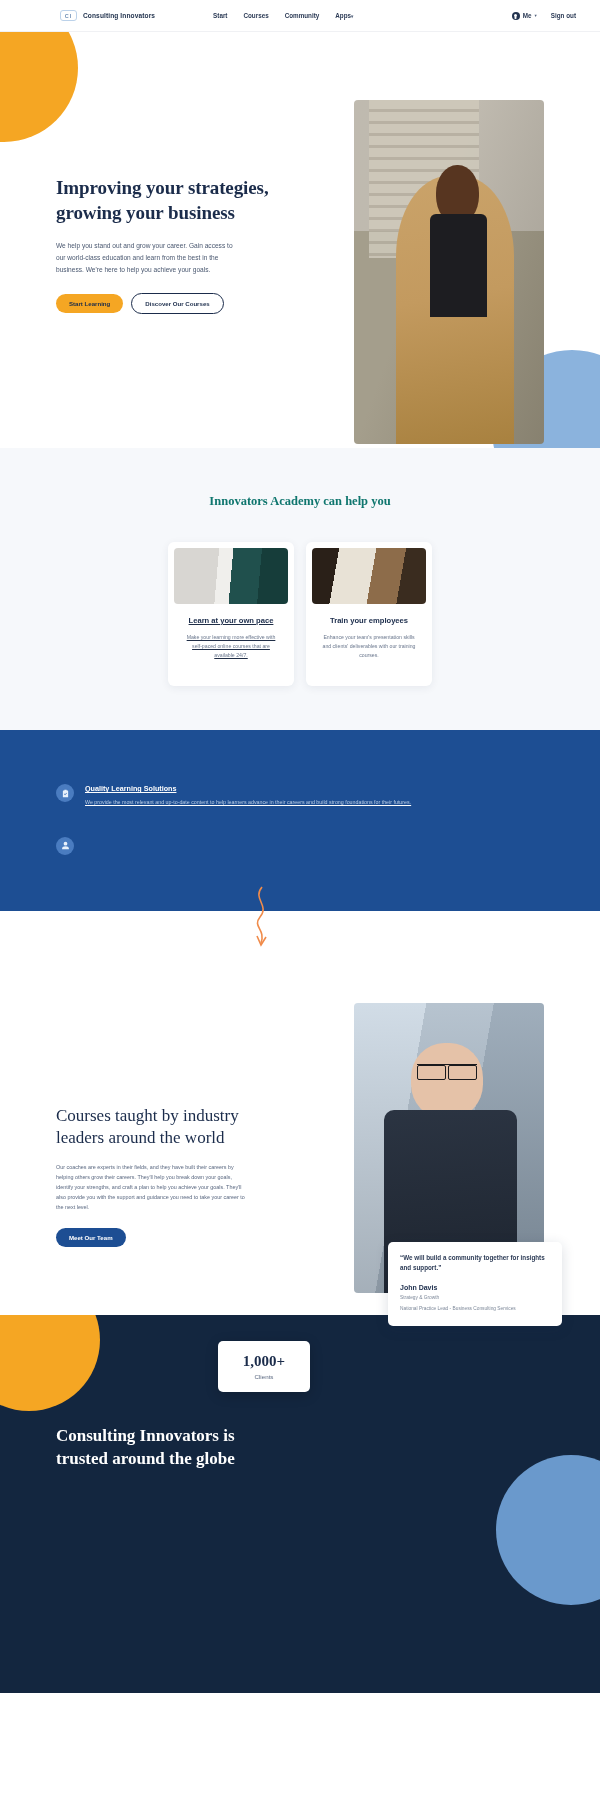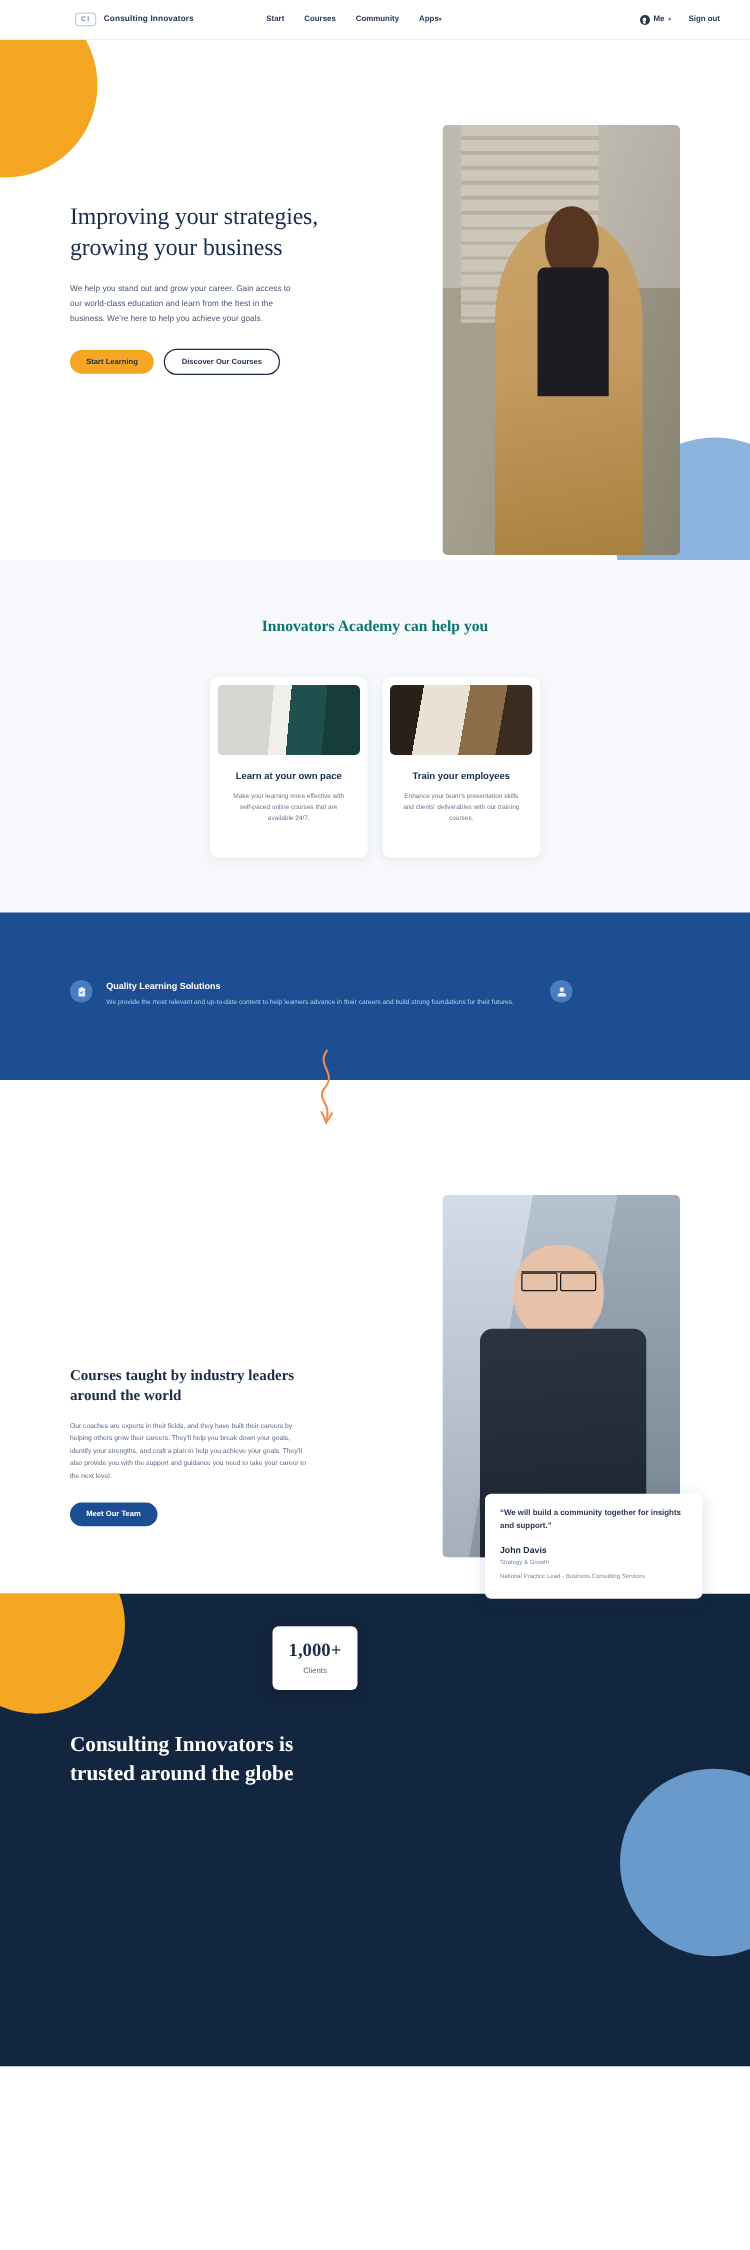--- a/index.html
+++ b/index.html
@@ -55,22 +55,23 @@
     background: #f5a623; border-radius: 50%;
   }
   .blob-blue {
     position: absolute; right: -52px; bottom: -62px; width: 160px; height: 160px;
     background: #8bb3dd; border-radius: 50%;
   }
   .hero-inner { position: relative; z-index: 5; display: flex; padding: 0 56px; height: 100%; }
   .hero-copy { width: 232px; padding-top: 130px; }
   .hero-title {
     font-family: "Liberation Serif", serif;
-    font-size: 19px; line-height: 1.31; font-weight: 400; color: #1b2c4b;
+    font-size: 19px; line-height: 1.31; font-weight: 700; color: #1b2c4b;
     letter-spacing: -.1px;
+    margin-top: 14px;
   }
   .hero-text {
     margin-top: 14px; font-size: 6.6px; line-height: 1.82; color: #4a5870; width: 186px;
   }
   .hero-btns { margin-top: 17px; display: flex; gap: 8px; align-items: center; }
   .btn {
     border: none; border-radius: 999px; font-size: 6.1px; font-weight: 700;
     padding: 6px 13px; cursor: pointer; white-space: nowrap; font-family: inherit;
   }
   .btn-primary { background: #f5a623; color: #1b2c4b; }
@@ -111,64 +112,64 @@
   .academy { background: #f6f8fb; padding: 46px 0 44px; }
   .sec-title {
     font-family: "Liberation Serif", serif;
     font-size: 12.5px; font-weight: 700; text-align: center; color: #0f766e;
   }
   .cards { display: flex; gap: 12px; justify-content: center; margin-top: 33px; }
   .card {
     width: 126px; background: #fff; border-radius: 6px; padding: 6px 6px 16px;
     box-shadow: 0 2px 9px rgba(27,44,75,.07);
   }
-  .card.tall { padding-bottom: 26px; }
+  .card.tall { padding-bottom: 26px; text-decoration: underline; }
   .card-img { height: 56px; border-radius: 4px; overflow: hidden; }
   .ph-c1 { background: linear-gradient(120deg,#e4e0db 0 52%,#8a3a3f 52% 66%,#ded9d2 66% 78%,#2b2b30 78% 100%); }
   .ph-c2 { background: linear-gradient(95deg,#d8d6d2 0 38%,#f0efec 38% 50%,#20504d 50% 74%,#163d3a 74% 100%); }
   .ph-c3 { background: linear-gradient(100deg,#2a2018 0 22%,#e8e2d6 22% 52%,#8d6c4a 52% 76%,#3a2c1f 76% 100%); }
   .card-title {
     margin-top: 12px; font-size: 7.6px; font-weight: 700; text-align: center; color: #1b2c4b;
   }
   .card-text {
     margin-top: 8px; font-size: 5.2px; line-height: 1.75; text-align: center;
     color: #6a778d; padding: 0 9px;
   }
 
   
   .why {
     background: #1d4e93; color: #fff; padding: 50px 56px 56px;
     display: flex; gap: 24px; position: relative;
   }
   .why-left { width: 196px; padding-top: 54px; }
   .why-title { font-family: "Liberation Serif", serif; font-size: 12.5px; font-weight: 700; }
   .why-text { margin-top: 11px; font-size: 5.4px; line-height: 1.92; color: #c5d6ec; }
-  .why-right { flex: 1; display: flex; flex-direction: row; gap: 29px; padding-top: 4px; }
+  .why-right { flex: 1; display: flex; flex-direction: column; gap: 29px; padding-top: 4px; text-decoration: underline; }
   .feature { display: flex; gap: 11px; }
   .feature-ico {
     width: 18px; height: 18px; border-radius: 50%; background: #4a7cc0; flex: 0 0 18px;
     display: flex; align-items: center; justify-content: center;
   }
   .feature-ico svg { width: 9px; height: 9px; fill: #e8f1fb; }
   .feature-title { font-size: 7.2px; font-weight: 700; color: #fff; }
   .feature-text { margin-top: 5px; font-size: 5.3px; line-height: 1.78; color: #b9cde6; }
 
   
   .squiggle { position: relative; height: 44px; background: #fff; }
   .squiggle svg { position: absolute; left: 246px; top: -26px; }
 
   
   .courses {
     position: relative; background: #fff; padding: 10px 56px 54px;
     display: flex; min-height: 360px;
   }
   .courses-copy { width: 214px; padding-top: 140px; }
   .courses-title {
-    font-family: "Liberation Serif", serif; font-size: 12px; line-height: 1.34;
-    font-weight: 700; color: #1b2c4b; margin-top: 34px;
+    font-family: "Liberation Serif", serif; font-size: 17px; line-height: 1.34;
+    font-weight: 400; color: #1b2c4b;
   }
   .courses-text { margin-top: 12px; font-size: 5.4px; line-height: 1.86; color: #5a6880; width: 192px; }
   .btn-navy { background: #1d4e93; color: #fff; margin-top: 16px; display: inline-block; }
   .courses-photo {
     position: absolute; right: 56px; top: 48px; width: 190px; height: 290px;
     border-radius: 4px; overflow: hidden;
   }
   .ph-person2 {
     background:
       linear-gradient(180deg, rgba(255,255,255,.15), rgba(0,0,0,.18)),
@@ -214,21 +215,21 @@
   .blob-blue2 {
     position: absolute; right: -46px; top: 140px; width: 150px; height: 150px;
     background: #6f9fd4; border-radius: 50%; opacity: .95;
   }
   .trusted-inner { position: relative; z-index: 5; display: flex; }
   .trusted-title {
     font-family: "Liberation Serif", serif; font-size: 17px; line-height: 1.35;
     font-weight: 700; width: 218px; padding-top: 50px;
   }
   .stat-card {
-    position: absolute; left: 218px; top: 26px; width: 68px; background: #fff;
+    position: absolute; left: 218px; top: 26px; width: 92px; background: #fff;
     border-radius: 5px; padding: 12px 8px; text-align: center;
     box-shadow: 0 3px 13px rgba(0,0,0,.2);
   }
   .stat-num { font-family: "Liberation Serif", serif; font-size: 15px; font-weight: 700; color: #1b2c4b; }
   .stat-label { margin-top: 3px; font-size: 6.2px; color: #5a6880; }
 </style>
 </head>
 <body>
 
 <div class="page">

